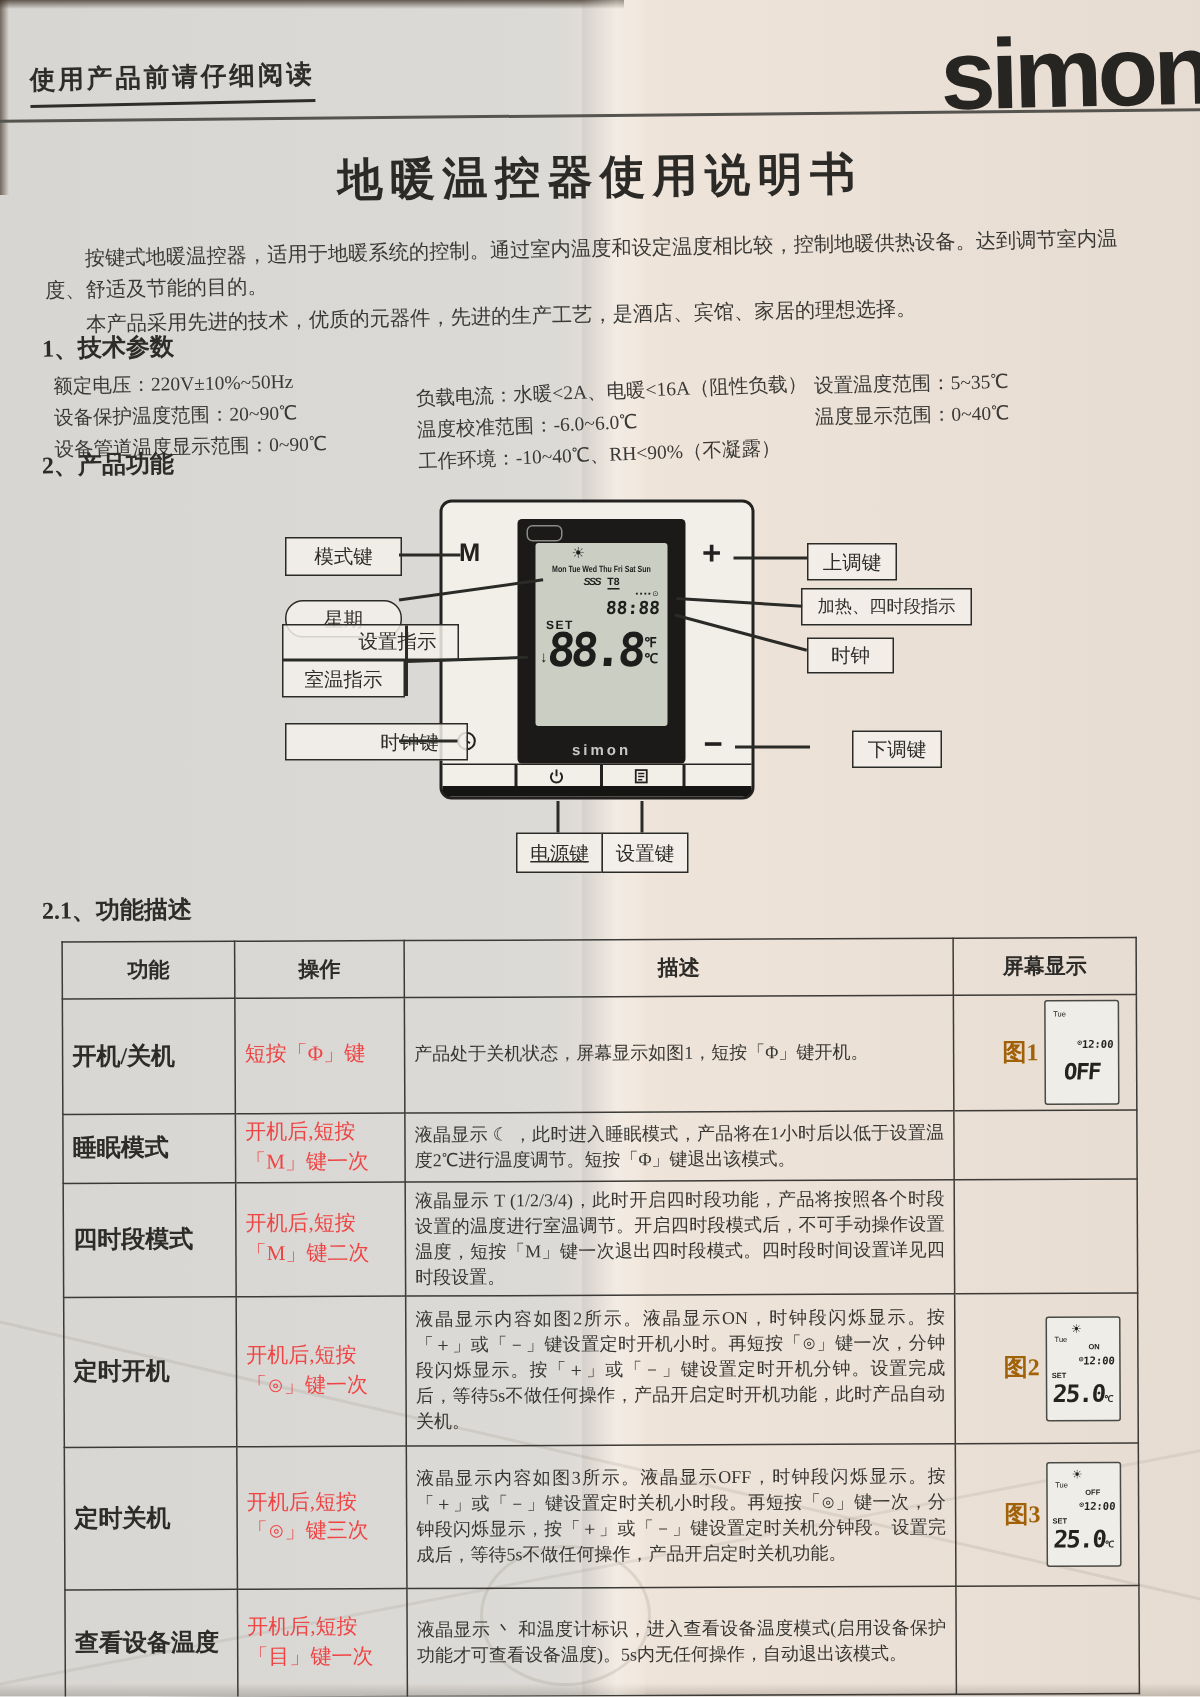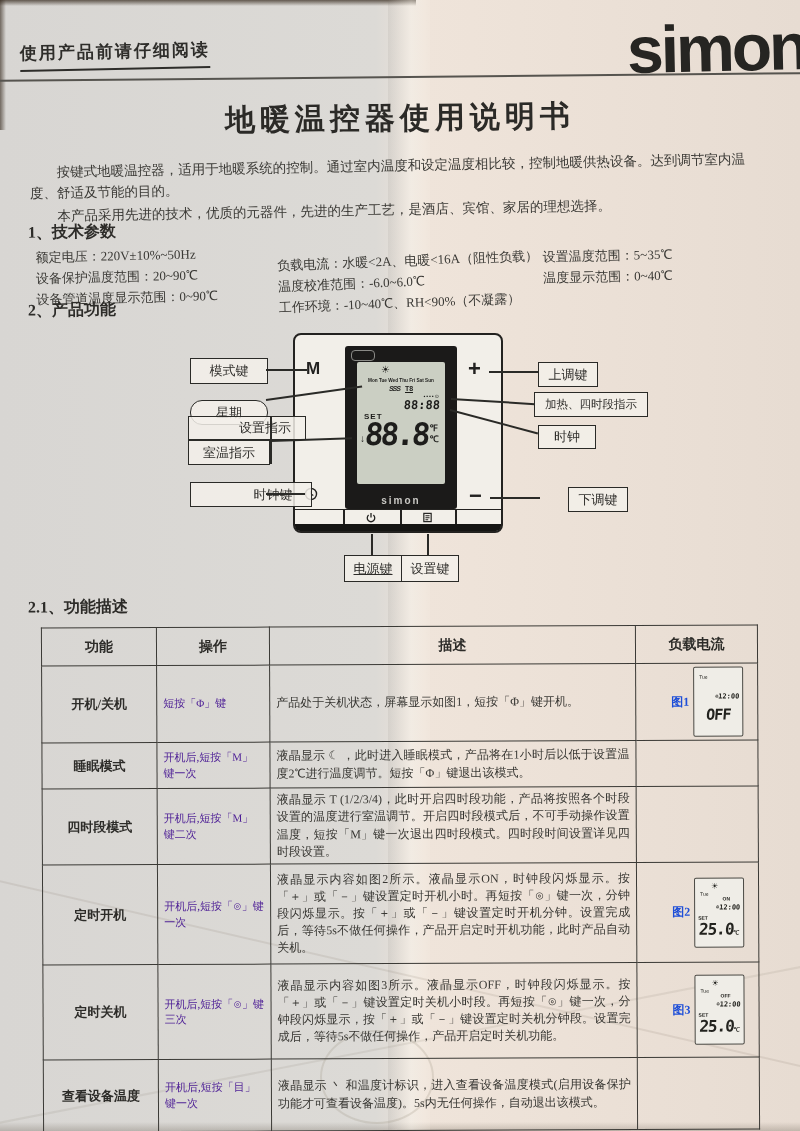--- a/index.html
+++ b/index.html
@@ -63,26 +63,26 @@
   .bdiv{position:absolute;top:0;width:1.6px;height:15px;background:#232220;}
   .band{position:absolute;left:0;bottom:0;width:100%;height:7px;background:#151513;border-radius:0 0 5px 5px;}
   .sym{position:absolute;font-family:"Liberation Sans",sans-serif;font-weight:bold;color:#222120;}
   .ln{position:absolute;height:1.6px;background:#2a2a27;transform-origin:0 50%;}
   .lnv{position:absolute;width:1.6px;background:#2a2a27;}
   
   .h21{left:28px;top:597px;transform:rotate(-0.6deg);}
   .ftable{left:42px;top:626px;width:716px;border-collapse:collapse;table-layout:fixed;transform:rotate(-0.25deg);}
   .ftable th,.ftable td{border:1.3px solid #3b3a36;padding:3px 6px;vertical-align:middle;box-sizing:border-box;}
   .ftable th{font-size:14px;font-weight:bold;text-align:center;color:#2d2c29;}
-  .td-func{font-size:13px;font-weight:bold;text-align:center;color:#2d2c29;}
-  .td-op{font-size:11px;color:#4c1d95;line-height:1.4;}
+  .td-func{font-size:16px;font-weight:bold;color:#2d2c29;}
+  .td-op{font-size:14px;color:#ef4444;line-height:1.4;}
   .td-desc{font-size:12px;color:#373632;line-height:1.42;text-align:justify;}
   .td-fig{text-align:center;}
   .figwrap{display:flex;align-items:center;justify-content:center;gap:4px;}
-  .figlabel{font-size:12px;font-weight:bold;color:#1d4ed8;padding-left:21px;}
+  .figlabel{font-size:16px;font-weight:bold;color:#a16207;padding-left:21px;}
   .figlcd{position:relative;width:48px;height:68px;border:1.2px solid #4a4944;background:#efede7;
           border-radius:2px;color:#23231f;}
   .f-day{position:absolute;left:5px;top:6px;font-size:5px;font-family:"Liberation Sans",sans-serif;}
   .f-sun{position:absolute;left:16px;top:3px;font-size:8px;}
   .f-state{position:absolute;right:13px;top:17px;font-size:5px;font-family:"Liberation Sans",sans-serif;font-weight:bold;}
   .f-clockrow{position:absolute;right:3px;top:25px;font-size:7px;font-family:"DejaVu Sans Mono",monospace;
               font-weight:bold;transform:skewX(-4deg);}
   .f-clockrow .ci{font-size:5px;vertical-align:top;}
   .f-set{position:absolute;left:3px;top:36px;font-size:5px;font-family:"Liberation Sans",sans-serif;font-weight:bold;}
   .f-big{position:absolute;left:0;bottom:8px;width:100%;text-align:center;
@@ -211,21 +211,21 @@
       <col style="width:115px;">
       <col style="width:113px;">
       <col style="width:366px;">
       <col style="width:122px;">
     </colgroup>
   <tbody>
       <tr style="height:38px;">
     <th>功能</th>
     <th>操作</th>
     <th>描述</th>
-    <th>负载电流</th>
+    <th>屏幕显示</th>
   </tr>
   <tr style="height:70px;">
     <td class="td-func">开机/关机</td>
     <td class="td-op">短按「Φ」键</td>
     <td class="td-desc">产品处于关机状态，屏幕显示如图1，短按「Φ」键开机。</td>
     <td class="td-fig">
       <div class="figwrap">
         <span class="figlabel">图1</span>
         <span class="figlcd">
           <span class="f-day">Tue</span>

